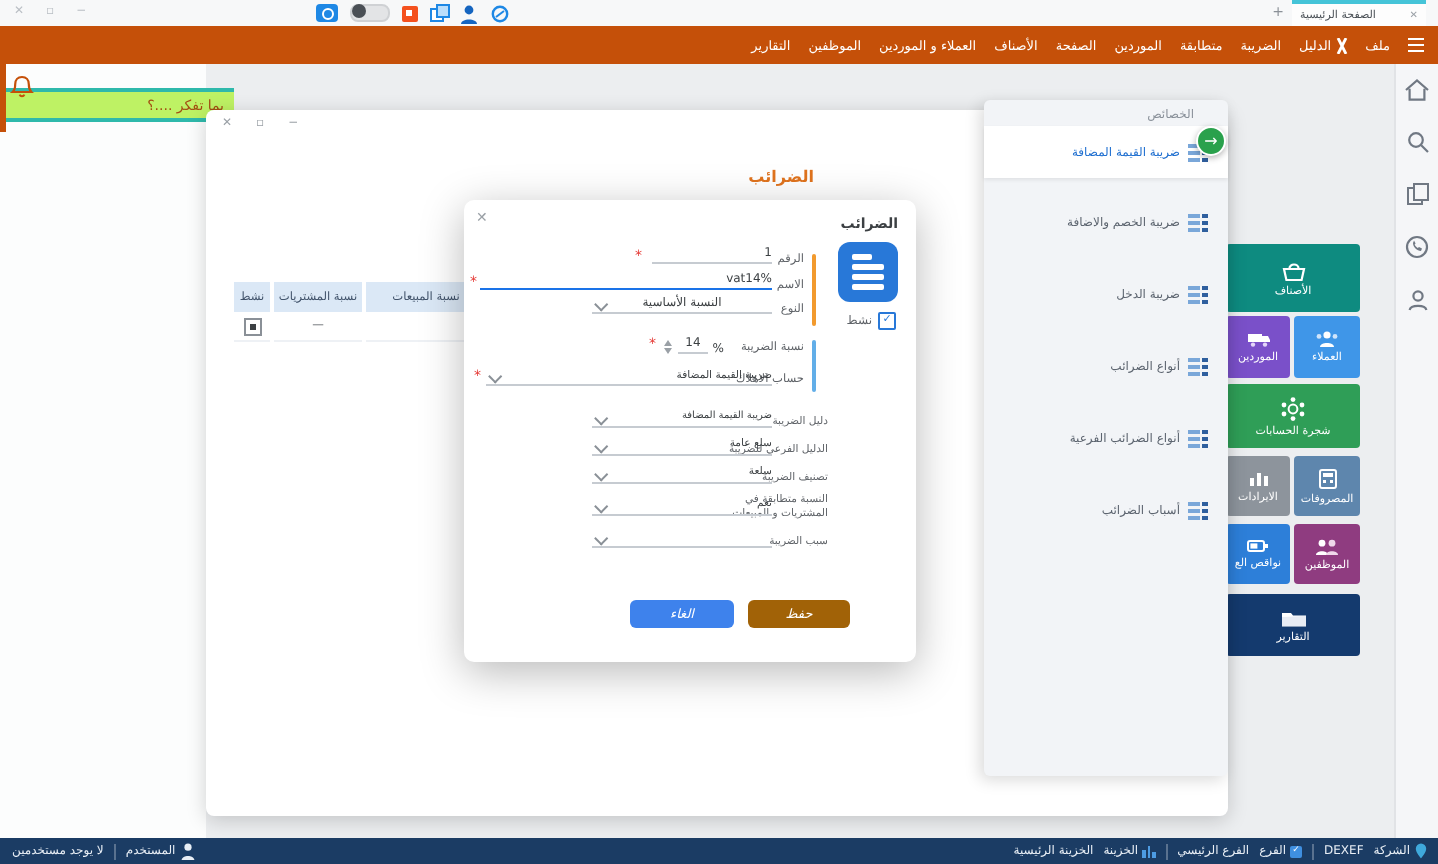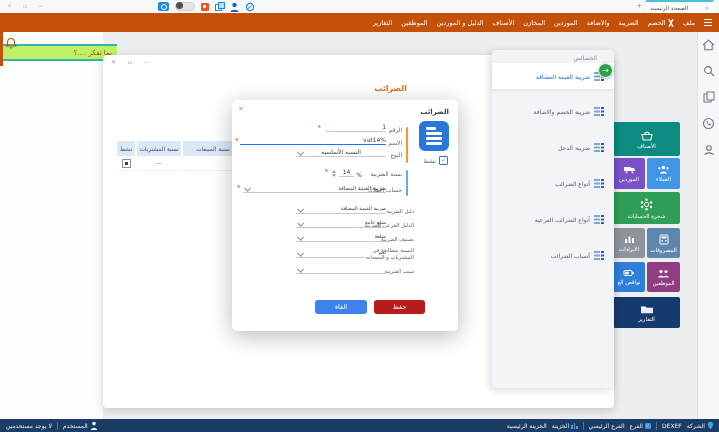--- a/index.html
+++ b/index.html
@@ -93,23 +93,23 @@
          line-height:9px;box-sizing:border-box;}
   .uline.blue{border-bottom:1.5px solid #1a73e8;}
   .uline .chev{position:absolute;left:2px;top:3px;width:3.5px;height:3.5px;border-left:1px solid #8a9097;
          border-bottom:1px solid #8a9097;transform:rotate(-45deg);}
   .req{color:#e53935;font-size:7px;position:absolute;}
   .spin{display:inline-flex;flex-direction:column;gap:1px;}
   .spin b{width:0;height:0;border-left:2.5px solid transparent;border-right:2.5px solid transparent;display:block;}
   .spin b.up{border-bottom:3px solid #9aa0a6;}
   .spin b.dn{border-top:3px solid #9aa0a6;}
   .mbtn{position:absolute;top:200px;height:14px;border-radius:3px;color:#fff;font-size:6.5px;display:flex;
-        align-items:center;justify-content:center;}
+        align-items:center;justify-content:center;font-style:italic;}
   .mbtn.cancel{left:83px;width:52px;background:#3e82ec;}
-  .mbtn.save{left:142px;width:51px;background:#b91c1c;}
+  .mbtn.save{left:142px;width:51px;background:#a16207;}
   
   .statusbar{position:absolute;left:0;bottom:0;right:0;height:13px;background:#1b3c64;color:#e8eef5;font-size:6px;z-index:6;}
   .sb-right{position:absolute;right:5px;top:0;height:13px;display:flex;align-items:center;gap:5px;}
   .sb-left{position:absolute;left:6px;top:0;height:13px;display:flex;align-items:center;gap:5px;}
   .sb-sep{width:1px;height:8px;background:rgba(255,255,255,.28);}
   .sb-item{display:flex;align-items:center;gap:2px;white-space:nowrap;}
   .sb-check{width:6px;height:6px;background:#3f8fe0;border-radius:1px;color:#fff;font-size:4.5px;line-height:6px;text-align:center;}
   .sb-bars{display:flex;align-items:flex-end;gap:1px;height:6px;}
   .sb-bars i{width:1.5px;background:#4d9be2;display:block;}
 </style>
@@ -158,39 +158,39 @@
       <i></i>
       <i></i>
     </span>
   <span class="menu-item">
       <span>ملف</span>
     </span>
   <span class="menu-item">
     <svg width="6" height="8">
         <path d="M1 0 5 8 M5 0 1 8" stroke="#fff" stroke-width="1.4"></path>
       </svg>
-    <span>الخصم</span>
+    <span>الدليل</span>
   </span>
   <span class="menu-item">
       <span>الضريبة</span>
     </span>
   <span class="menu-item">
-      <span>والاضافة</span>
+      <span>متطابقة</span>
     </span>
   <span class="menu-item">
       <span>الموردين</span>
     </span>
   <span class="menu-item">
-      <span>المخازن</span>
+      <span>الصفحة</span>
     </span>
   <span class="menu-item">
       <span>الأصناف</span>
     </span>
   <span class="menu-item">
-      <span>الدليل و الموردين</span>
+      <span>العملاء و الموردين</span>
     </span>
   <span class="menu-item">
       <span>الموظفين</span>
     </span>
   <span class="menu-item">
       <span>التقارير</span>
     </span>
 </div>
 
 <div class="left-col"></div>

